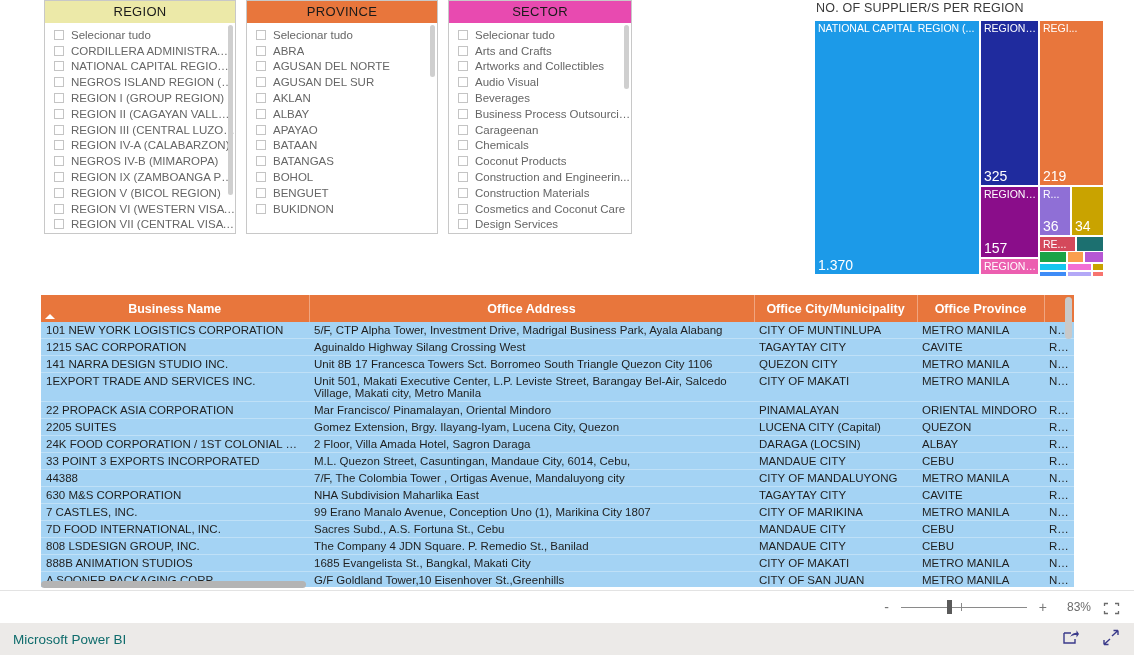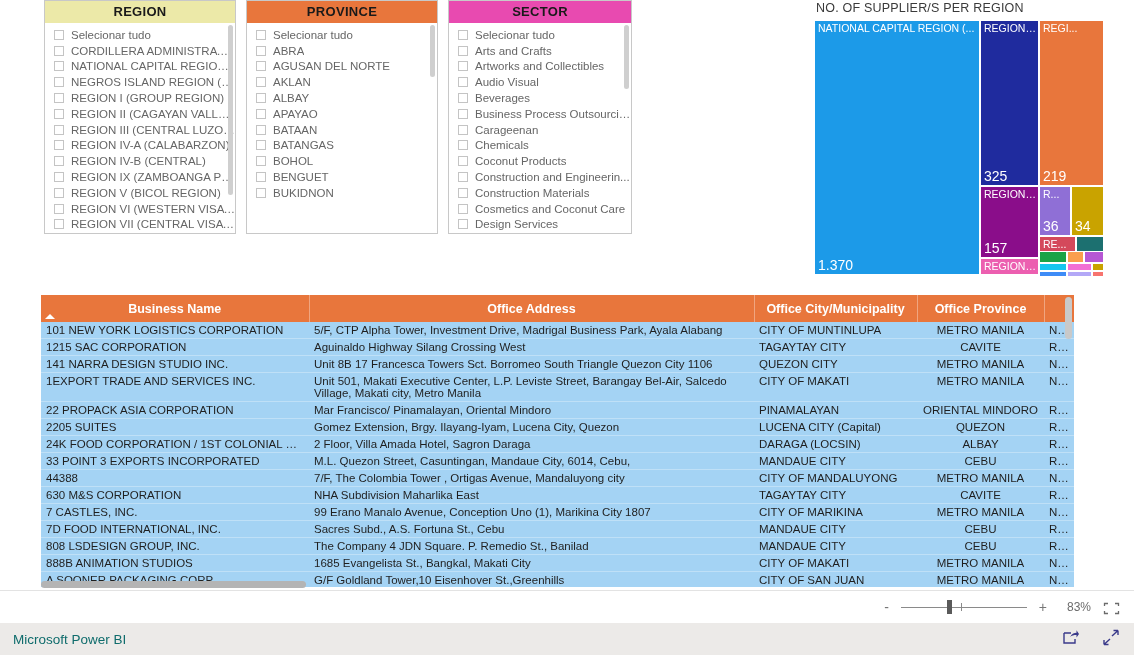--- a/index.html
+++ b/index.html
@@ -22,21 +22,21 @@
     position: absolute;
     background: #ffffff;
     border: 1px solid #c8c8c8;
     overflow: hidden;
   }
   .slicer-header {
     height: 22px;
     line-height: 22px;
     text-align: center;
     font-size: 13px;
-    font-weight: bold;
+    font-weight: normal;
     color: #1a1a1a;
     letter-spacing: .3px;
   }
   .slicer-body {
     position: relative;
     padding: 4px 0 0 0;
     height: calc(100% - 22px);
     overflow: hidden;
   }
   .slicer-item {
@@ -175,21 +175,21 @@
     border-bottom: 1px solid #bfe0f7;
     vertical-align: top;
     overflow: hidden;
     white-space: nowrap;
     text-overflow: ellipsis;
   }
   #tbl tbody td.wrap { white-space: normal; }
   .col-name  { width: 268px; }
   .col-addr  { width: 445px; }
   .col-city  { width: 163px; }
-  .col-prov  { width: 127px; text-align: center; }
+  .col-prov  { width: 127px; }
   .col-reg   { width: 30px; }
 
   #tbl-vscroll {
     position: absolute;
     right: 2px; top: 2px;
     width: 7px; height: 42px;
     background: #c9c9c9;
     border-radius: 4px;
   }
   #tbl-hscroll {
@@ -290,21 +290,21 @@
         <div class="slicer-item">
           <span class="cb"></span>
           <span class="lbl">REGION III (CENTRAL LUZON)</span>
         </div>
         <div class="slicer-item">
           <span class="cb"></span>
           <span class="lbl">REGION IV-A (CALABARZON)</span>
         </div>
         <div class="slicer-item">
           <span class="cb"></span>
-          <span class="lbl">REGION IV-B (CENTRAL)</span>
+          <span class="lbl">NEGROS IV-B (MIMAROPA)</span>
         </div>
         <div class="slicer-item">
           <span class="cb"></span>
           <span class="lbl">REGION IX (ZAMBOANGA PE...</span>
         </div>
         <div class="slicer-item">
           <span class="cb"></span>
           <span class="lbl">REGION V (BICOL REGION)</span>
         </div>
         <div class="slicer-item">
@@ -326,20 +326,24 @@
           <span class="cb"></span>
           <span class="lbl">Selecionar tudo</span>
         </div>
         <div class="slicer-item">
           <span class="cb"></span>
           <span class="lbl">ABRA</span>
         </div>
         <div class="slicer-item">
           <span class="cb"></span>
           <span class="lbl">AGUSAN DEL NORTE</span>
+        </div>
+        <div class="slicer-item">
+          <span class="cb"></span>
+          <span class="lbl">AGUSAN DEL SUR</span>
         </div>
         <div class="slicer-item">
           <span class="cb"></span>
           <span class="lbl">AKLAN</span>
         </div>
         <div class="slicer-item">
           <span class="cb"></span>
           <span class="lbl">ALBAY</span>
         </div>
         <div class="slicer-item">

